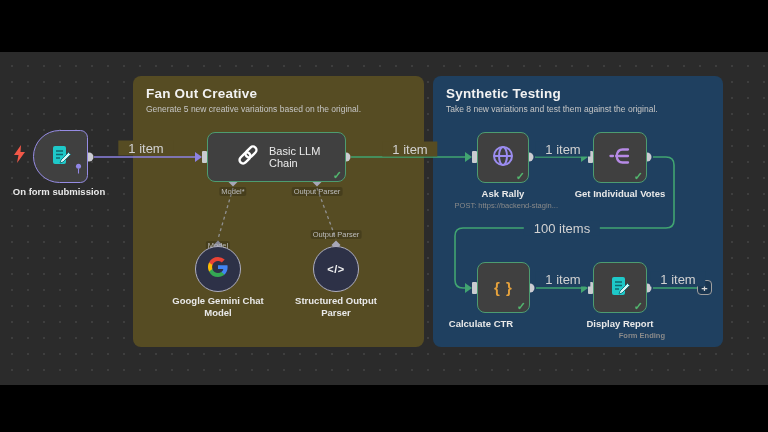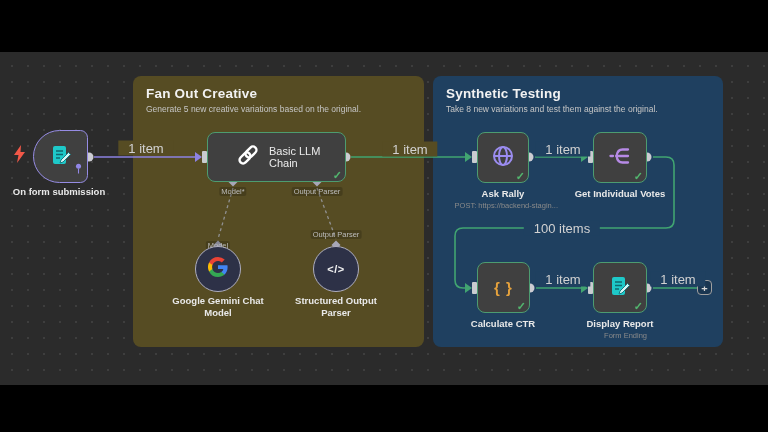--- a/index.html
+++ b/index.html
@@ -174,34 +174,34 @@
       </svg>
     </span>
     <span class="check">✓</span>
   </div>
   <div class="node-label" style="left:565px;top:136px;width:110px;">Get Individual Votes</div>
 
   <div class="node" style="left:477px;top:210px;width:53px;height:51px;">
     <span class="glyph-braces">{ }</span>
     <span class="check">✓</span>
   </div>
-  <div class="node-label" style="left:458px;top:266px;width:90px;">Calculate CTR</div>
+  <div class="node-label" style="left:436px;top:266px;width:90px;">Calculate CTR</div>
 
   <div class="node" style="left:593px;top:210px;width:54px;height:51px;">
     <span>
       <svg width="22" height="22" viewBox="0 0 22 22">
         <rect x="3" y="2" width="13" height="18" rx="2" fill="#1ec9c9"></rect>
         <path d="M6 7h7 M6 10.5h7 M6 14h4" stroke="#0c4a52" stroke-width="1.4" opacity=".75"></path>
         <path d="M11 16 L18.5 8.5 l2 2 -7.5 7.5 -3 1z" fill="#d8f5f5" stroke="#127d85" stroke-width="1"></path>
       </svg>
     </span>
     <span class="check">✓</span>
   </div>
   <div class="node-label" style="left:575px;top:266px;width:90px;">Display Report</div>
-  <div class="node-sub" style="left:557px;top:279px;width:90px;">Form Ending</div>
+  <div class="node-sub" style="left:575px;top:279px;width:90px;font-weight:bold;">Form Ending</div>
 
   <div class="plus-btn">
     <span>+</span>
   </div>
 
   <div class="conn-label on-olive" style="left:146px;top:96px;">1 item</div>
   <div class="conn-label on-olive" style="left:410px;top:97px;">1 item</div>
   <div class="conn-label on-blue" style="left:563px;top:97px;">1 item</div>
   <div class="conn-label on-blue" style="left:562px;top:176px;">100 items</div>
   <div class="conn-label on-blue" style="left:563px;top:227px;">1 item</div>

